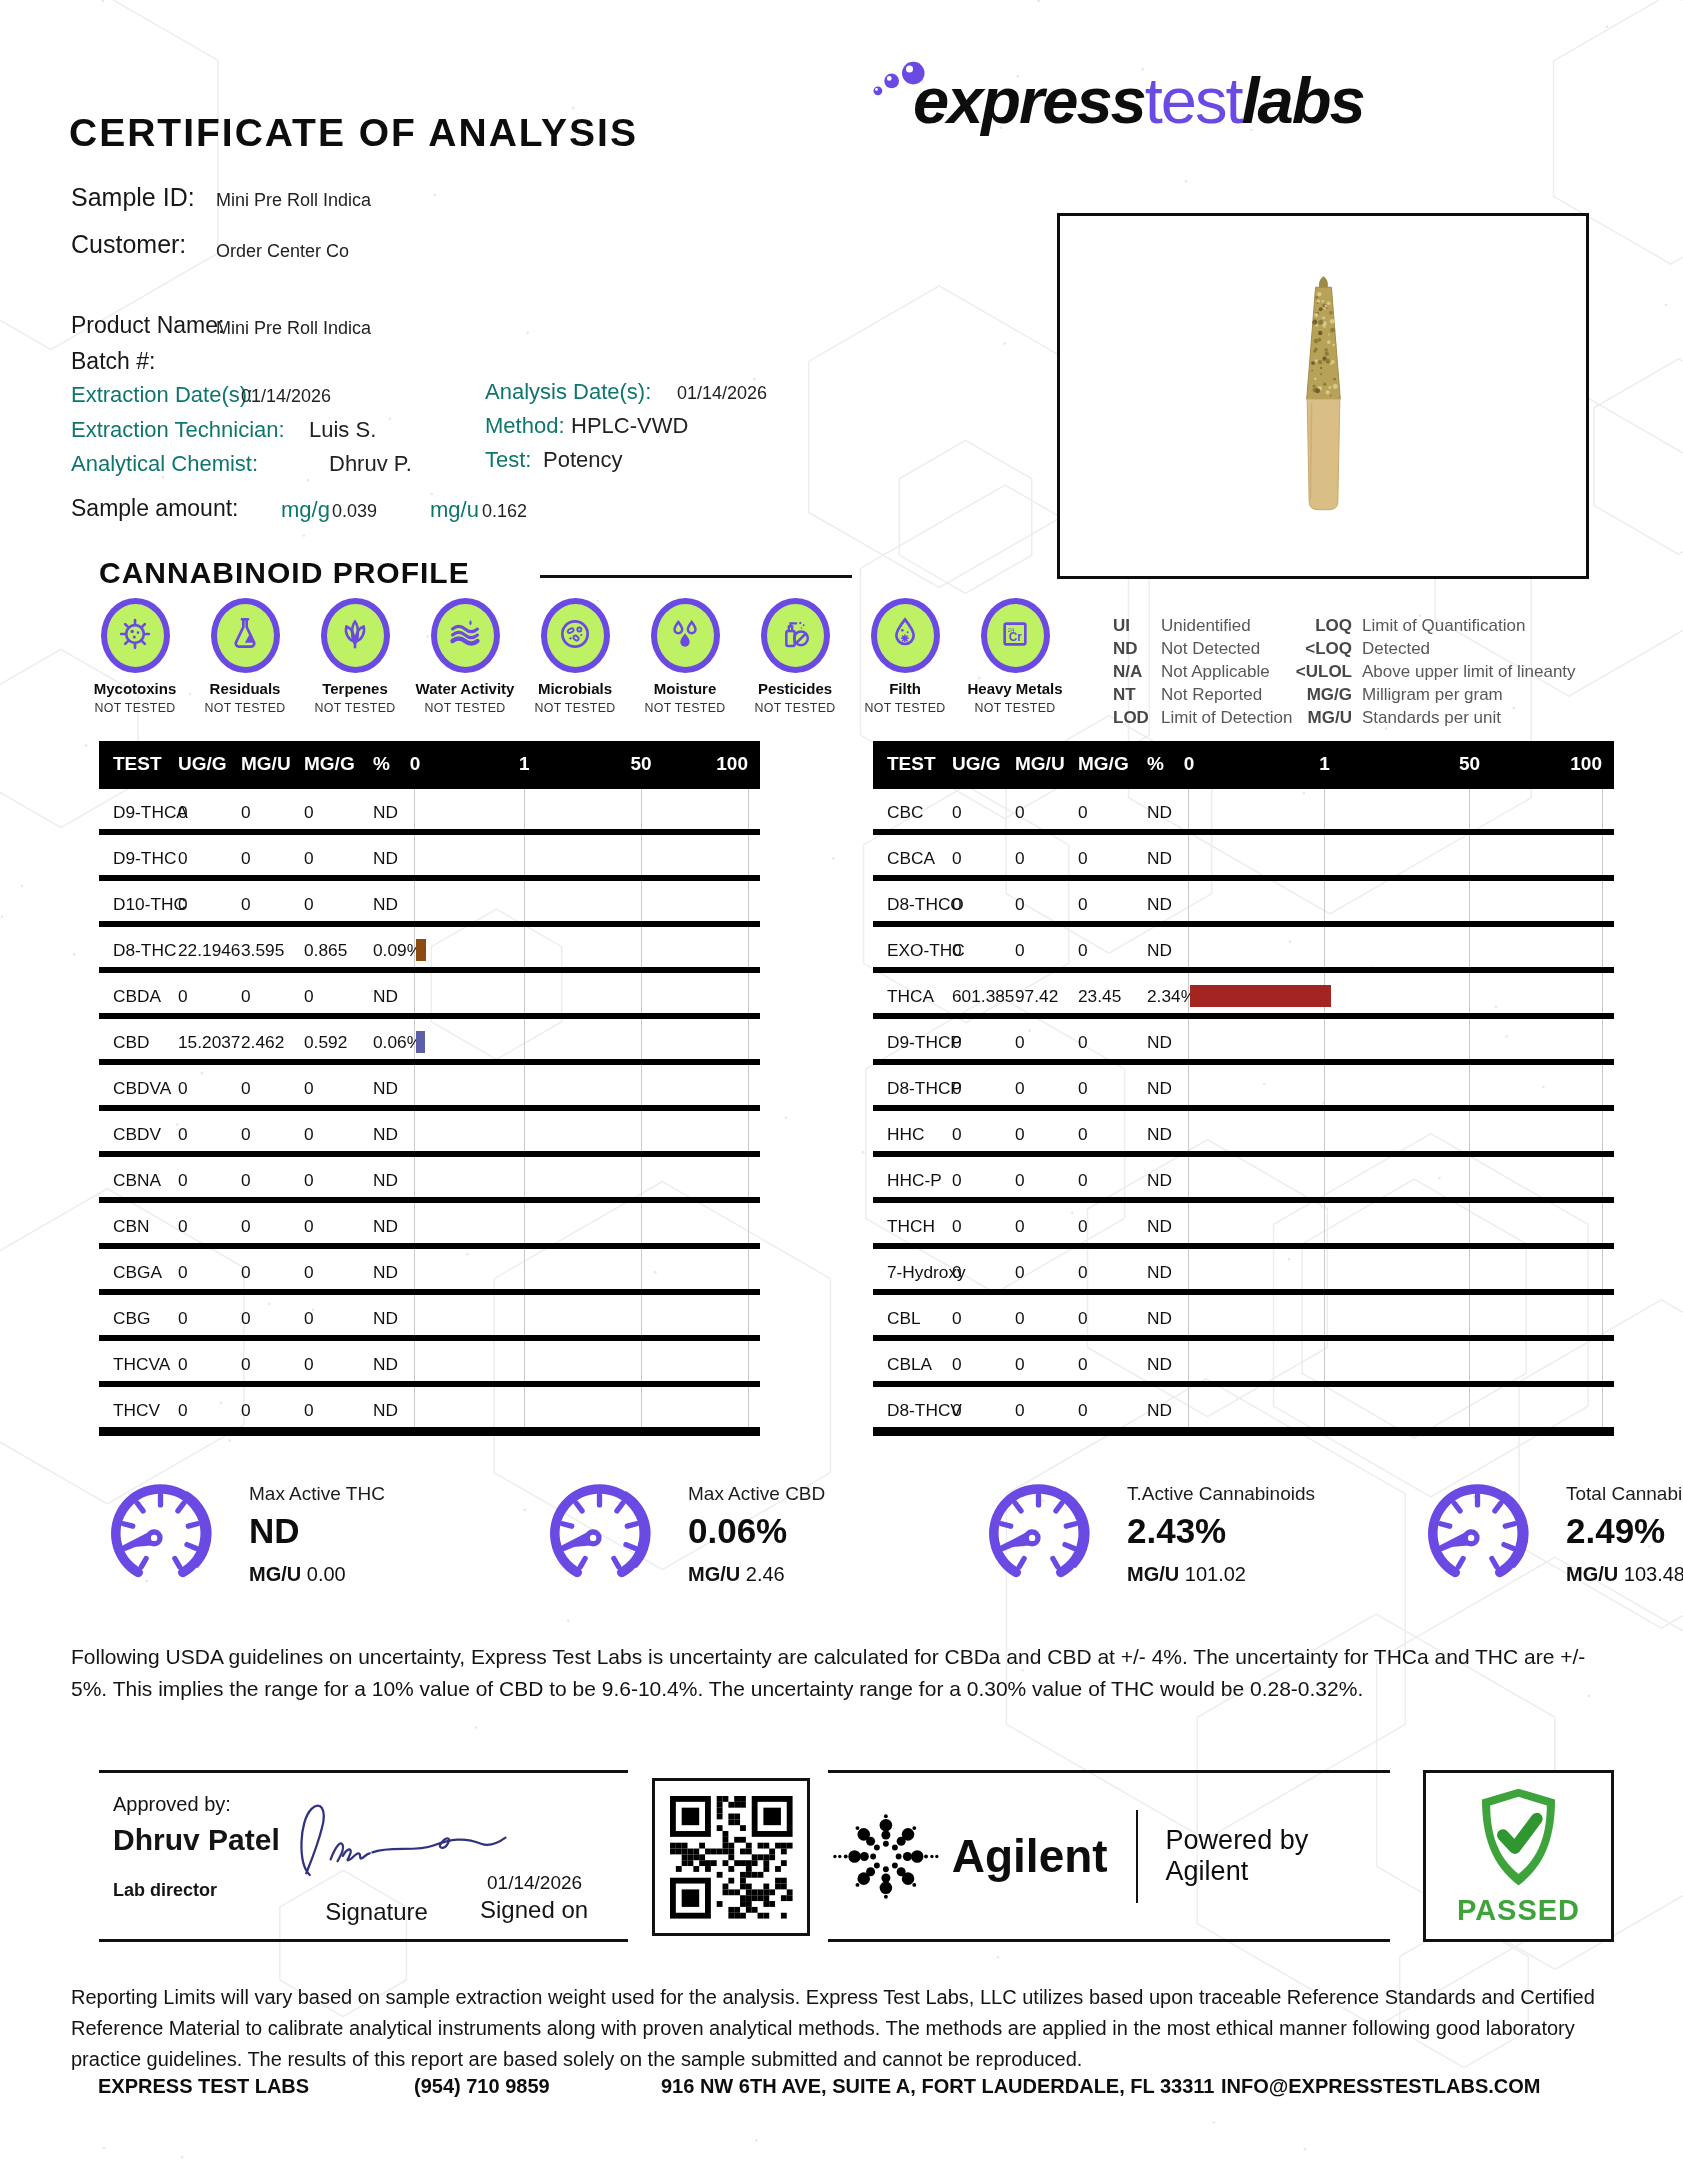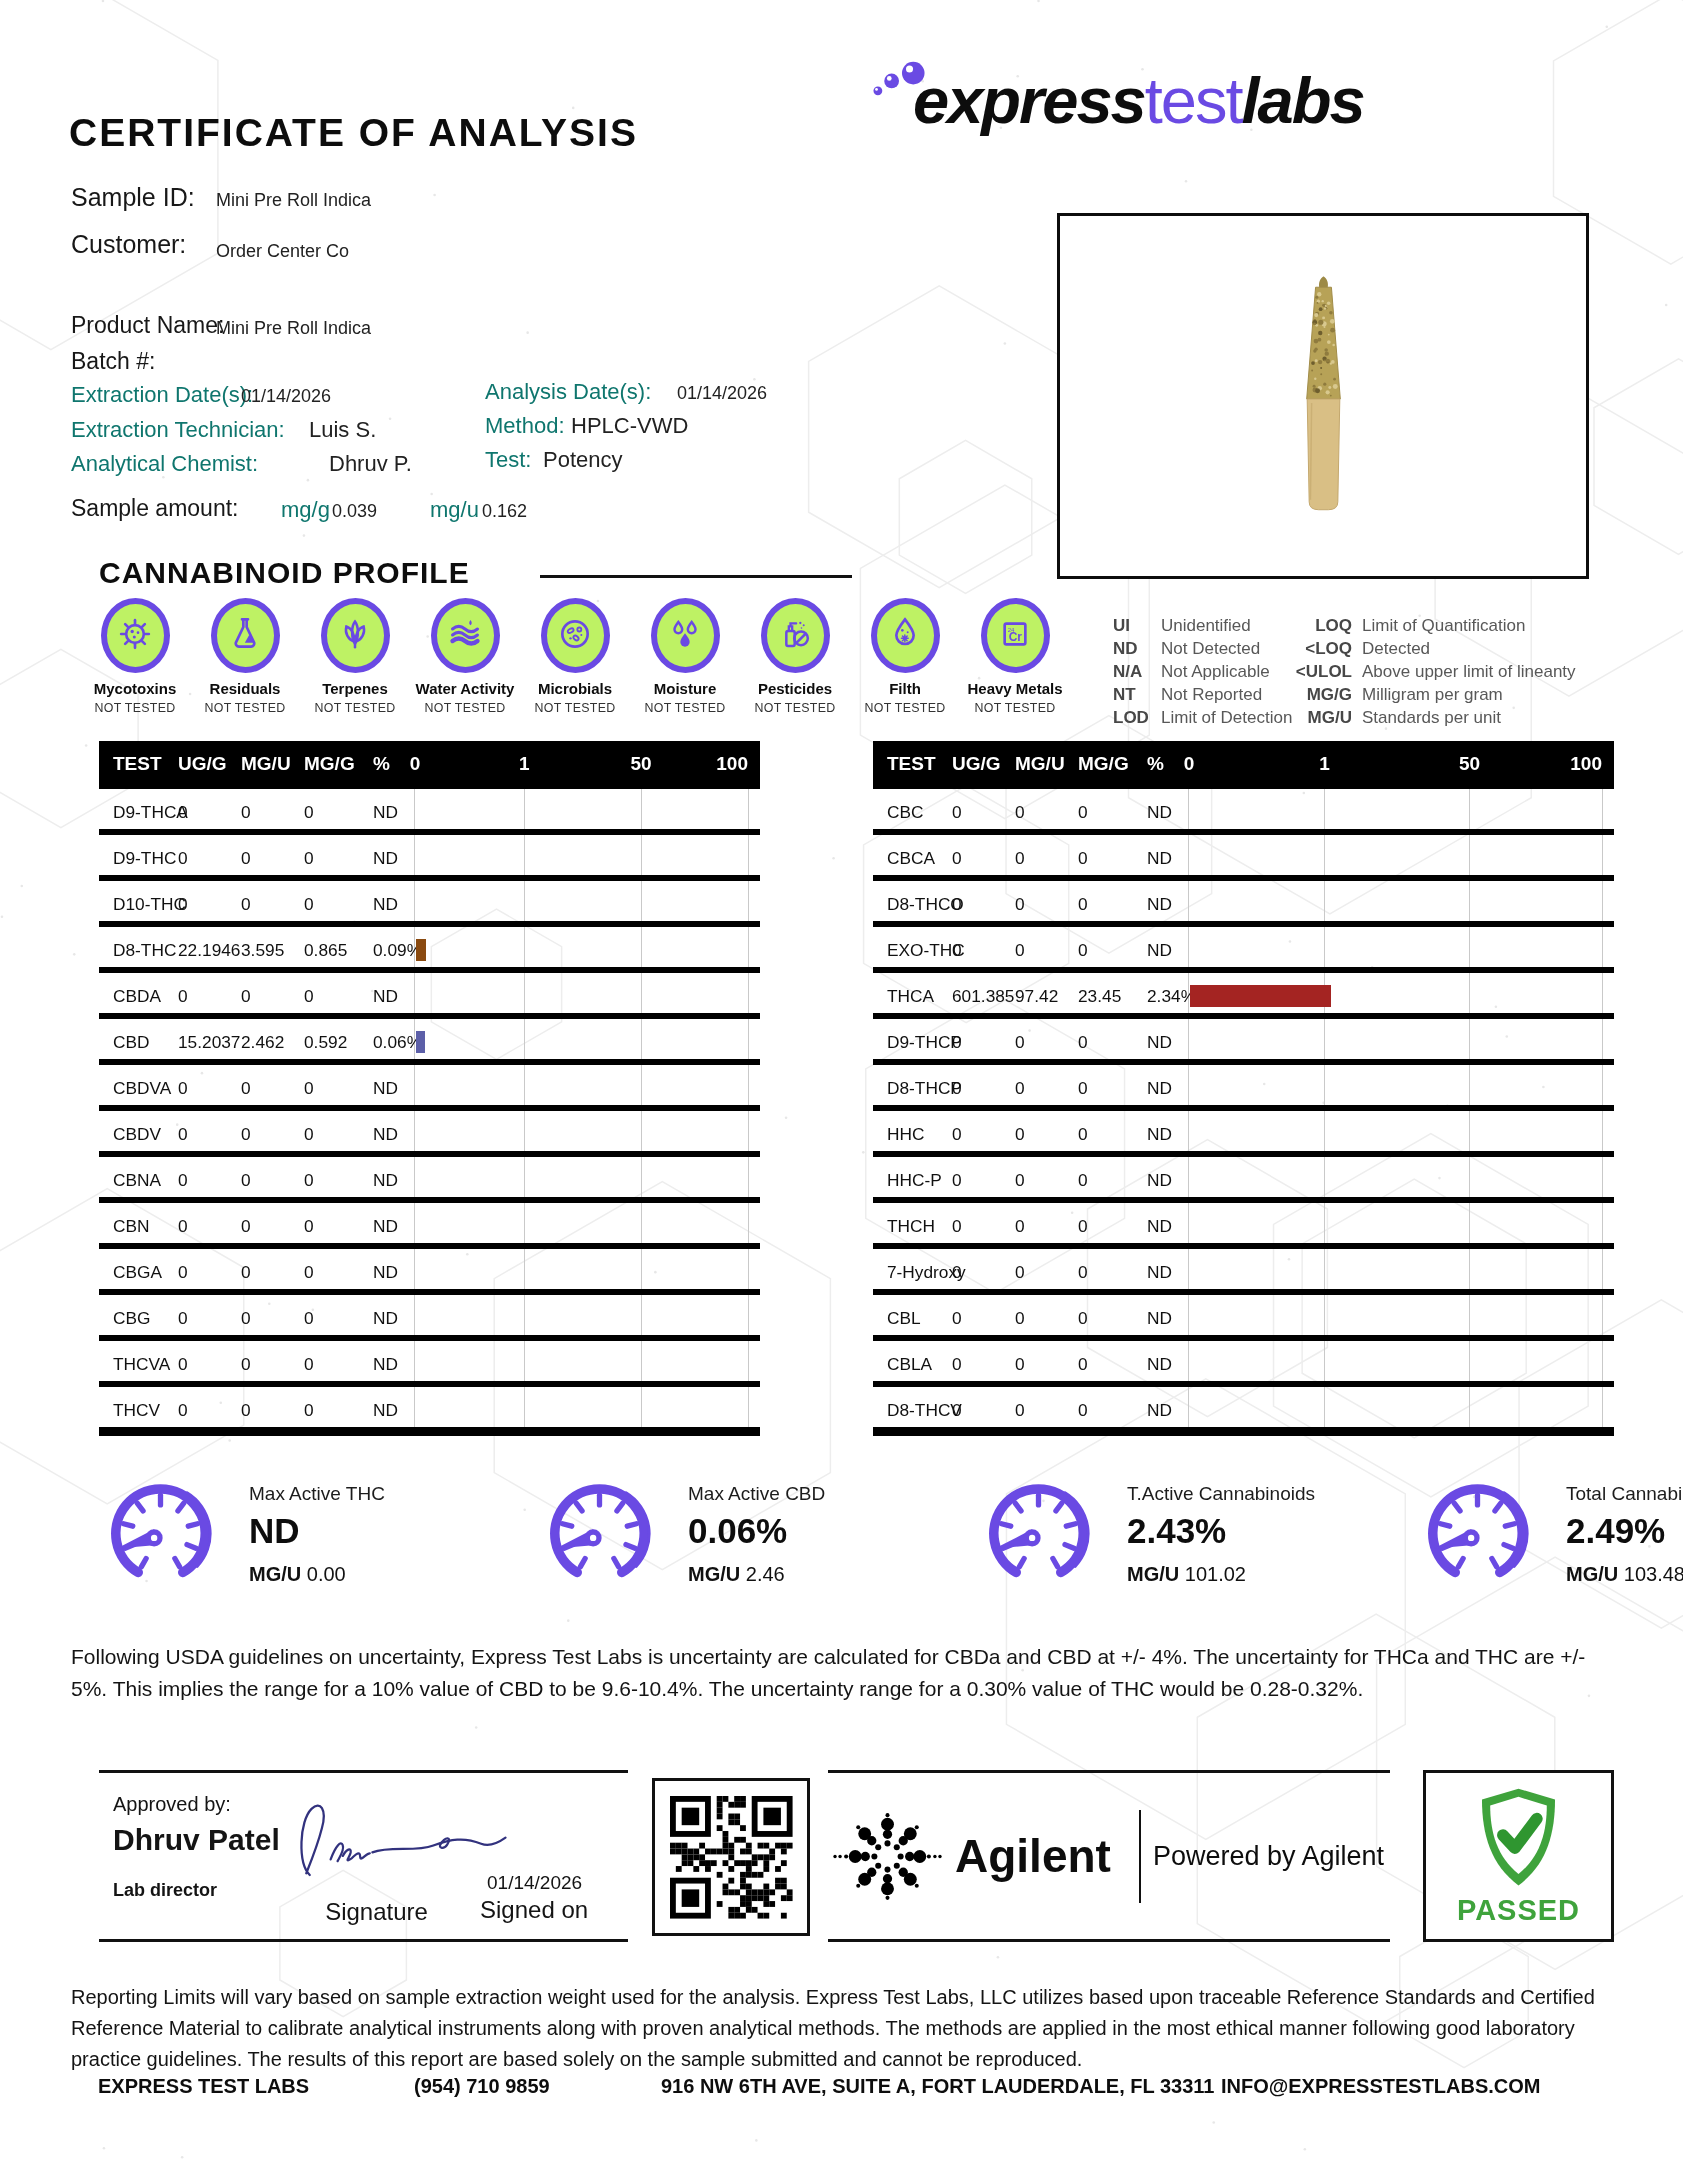--- a/index.html
+++ b/index.html
@@ -68,21 +68,21 @@
 
   .para { font-size:21px; line-height:1.5; color:#141414; }
   .para-sm { font-size:20px; line-height:1.55; color:#141414; }
 
   
   .approval-box { border-top:3px solid #111; border-bottom:3px solid #111; }
   .qr-box { border:3px solid #111; display:flex; align-items:center; justify-content:center; background:#fff; }
   .agilent-box { border-top:3px solid #111; border-bottom:3px solid #111; display:flex; align-items:center; }
   .agilent-name { font-size:46px; font-weight:800; color:#0d0d0d; margin-left:12px; }
   .agilent-divider { width:2px; height:93px; background:#111; margin-left:28px; }
-  .agilent-powered { font-size:27px; color:#0d0d0d; margin-left:12px; }
+  .agilent-powered { font-size:27px; color:#0d0d0d; margin-left:28px; }
   .passed-box { border:3px solid #111; display:flex; flex-direction:column; align-items:center; justify-content:center; background:#fff; }
   .passed-label { font-size:29px; font-weight:800; color:#3fa33c; letter-spacing:1px; margin-top:4px; }
 
   .footer-item { font-size:20px; font-weight:700; color:#0d0d0d; white-space:nowrap; }
 </style>
 </head>
 <body>
 
 <div id="page">
   <svg id="bg-svg" width="1683" height="2178" viewBox="0 0 1700 2200">

